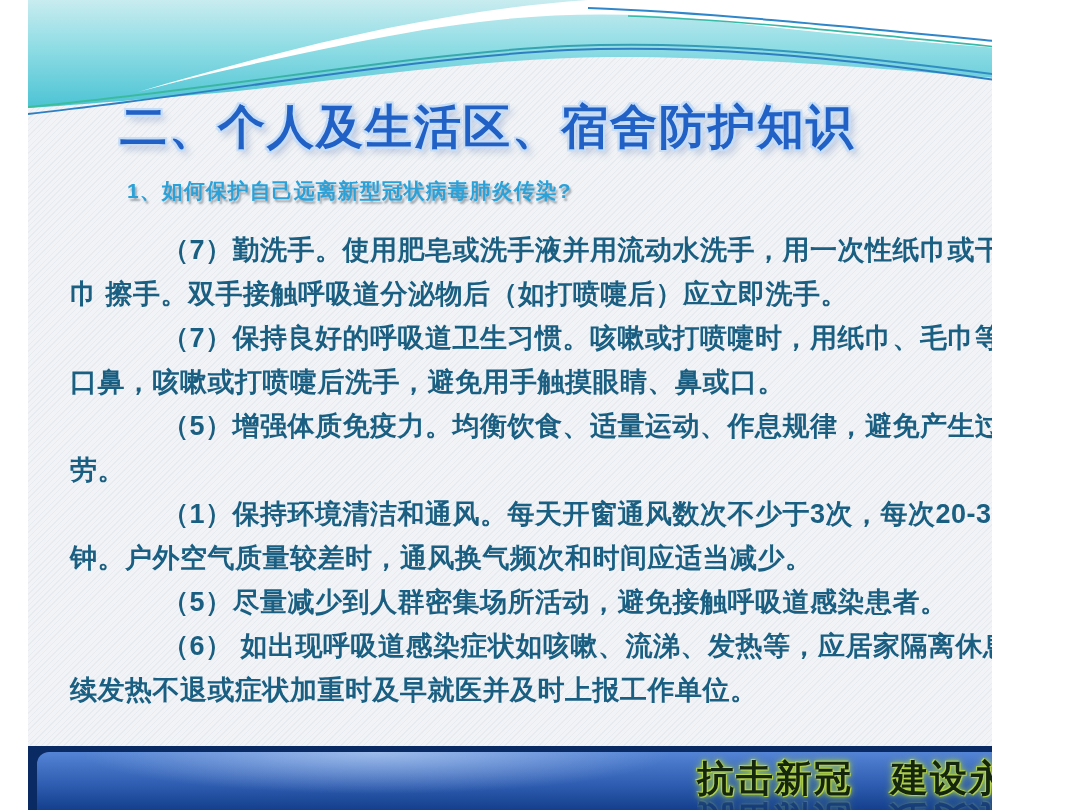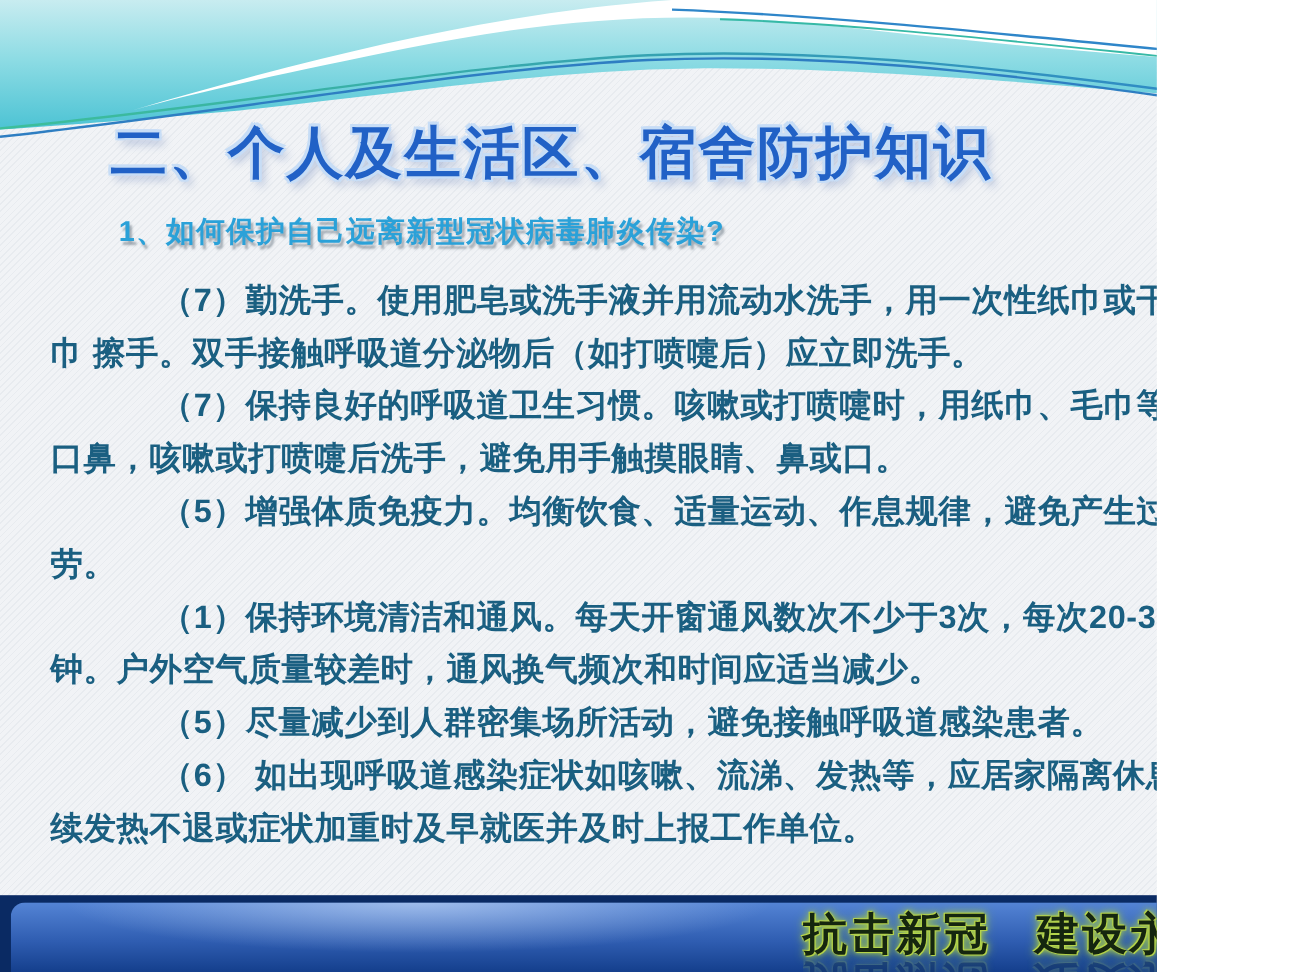--- a/index.html
+++ b/index.html
@@ -11,20 +11,21 @@
     font-family: "Liberation Sans", "DejaVu Sans", sans-serif;
   }
   .slide {
     position: relative;
     width: 964px;
     height: 810px;
     background-color: #f1f3f6;
     background-image:
       repeating-linear-gradient(135deg, rgba(150,165,180,0.10) 0 1px, transparent 1px 4px);
     overflow: hidden;
+    margin-left: 28px;
   }
   
   .header-art {
     position: absolute;
     top: 0; left: 0;
     width: 1080px; height: 160px;
     pointer-events: none;
   }
   
   .title {
@@ -40,21 +41,21 @@
       0 2px 0 #c7ddf6, 0 -2px 0 #c7ddf6,
       2px 2px 0 #c7ddf6, -2px -2px 0 #c7ddf6,
       2px -2px 0 #c7ddf6, -2px 2px 0 #c7ddf6,
       4px 5px 7px rgba(90,120,180,0.45);
     white-space: nowrap;
   }
   .subtitle {
     position: absolute;
     top: 177px;
     left: 99px;
-    font-size: 24px;
+    font-size: 21px;
     font-weight: bold;
     letter-spacing: 1px;
     color: #2ba1d8;
     text-shadow: 2px 3px 2px rgba(95,110,122,0.55);
     white-space: nowrap;
   }
   
   .body-text {
     position: absolute;
     top: 228px;

